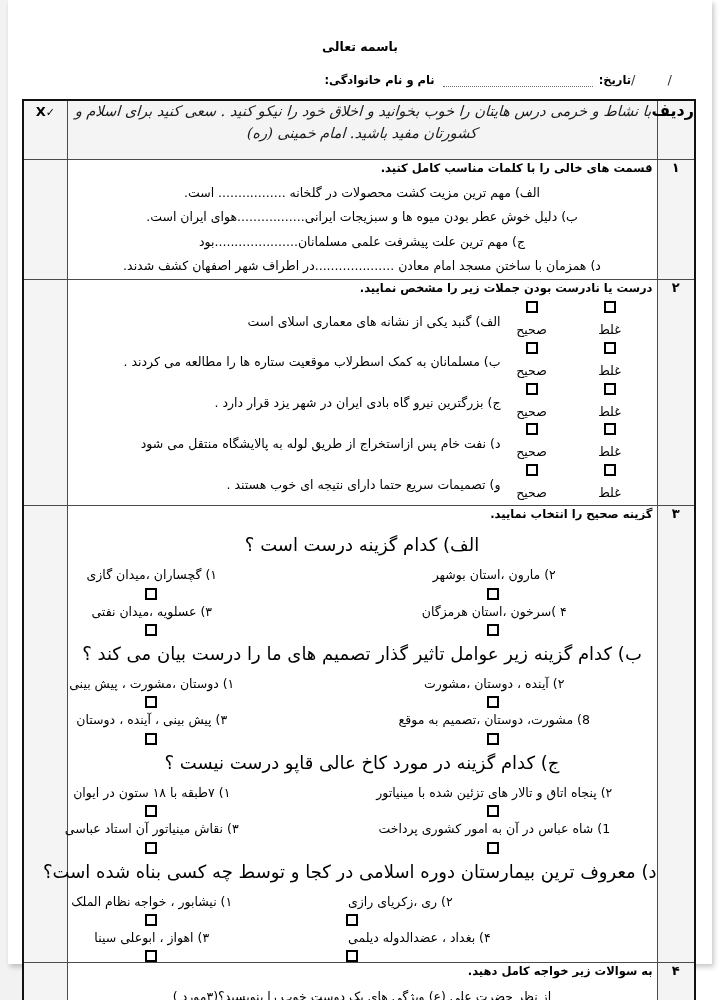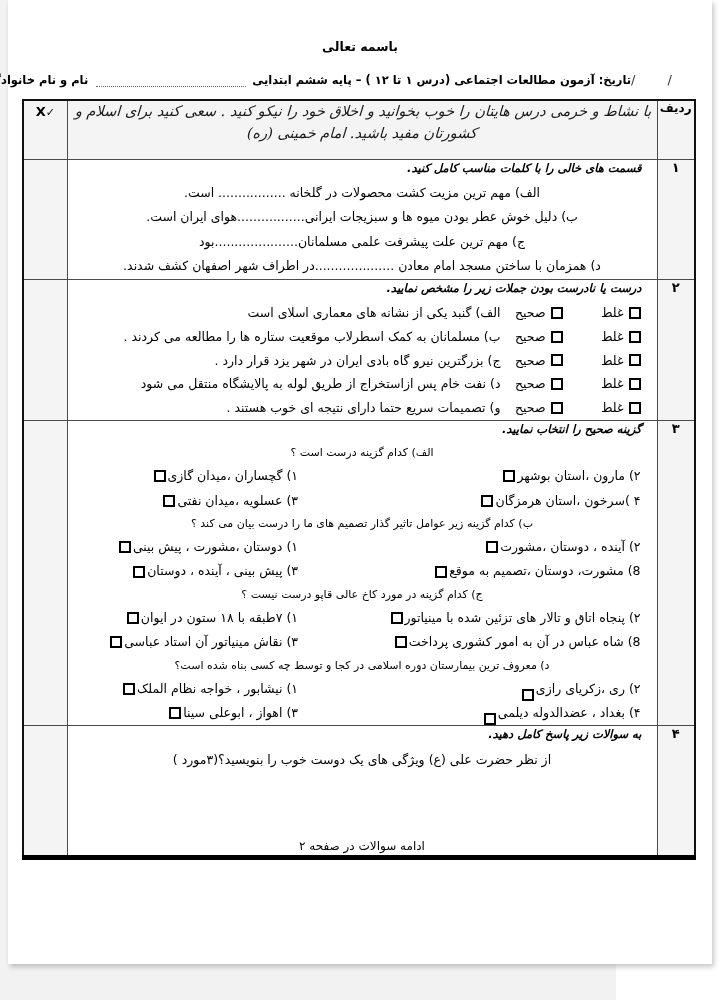--- a/index.html
+++ b/index.html
@@ -105,21 +105,21 @@
     font-weight: bold;
     background: #f4f4f4;
   }
   .cell-mark {
     background: #f4f4f4;
     vertical-align: top;
   }
   .head-radif {
     text-align: center;
     vertical-align: middle;
-    font-size: 12px;
+    font-size: 16px;
     font-weight: bold;
     background: #f4f4f4;
     height: 58px;
   }
   .head-mark {
     text-align: center;
     vertical-align: top;
     background: #f4f4f4;
     padding-top: 4px;
   }
@@ -150,23 +150,22 @@
 
   .cell-body {
     padding: 6px 12px 8px 12px;
     background: #ffffff;
   }
 
   .sec-title {
     font-size: 11.5px;
     font-weight: bold;
     text-align: right;
-    margin: 1px 15px 5px 0;
+    margin: 1px 4px 5px 0;
     line-height: 1.35;
-    font-style: italic;
   }
   .q-line {
     font-size: 12.5px;
     text-align: center;
     line-height: 1.95;
     white-space: nowrap;
   }
 
   
   .tf-row {
@@ -178,54 +177,54 @@
   }
   .tf-stmt {
     flex: 1 1 auto;
     text-align: right;
     padding-left: 4px;
     white-space: nowrap;
   }
   .tf-opt {
     flex: 0 0 auto;
     display: flex;
-    flex-direction: row;
+    flex-direction: column;
     align-items: center;
     gap: 5px;
     margin-right: 16px;
   }
   .tf-opt.wide { width: 62px; }
 
   .cb {
     display: inline-block;
     width: 8px;
     height: 8px;
     border: 2.5px solid #000;
     background: #fff;
     box-sizing: content-box;
     flex: 0 0 auto;
     vertical-align: middle;
   }
 
   
   .mc-stem {
-    font-size: 11px;
+    font-size: 18px;
     text-align: center;
     line-height: 2.0;
     white-space: nowrap;
   }
   .mc-grid {
     display: flex;
     flex-direction: row;
     line-height: 1.95;
   }
   .mc-col {
     flex: 0 0 50%;
     display: flex;
-    flex-direction: row;
+    flex-direction: column;
     align-items: center;
     font-size: 12.5px;
     white-space: nowrap;
   }
   .mc-col.right { justify-content: flex-start; padding-right: 48px; }
   .mc-col.left  { justify-content: flex-start; padding-right: 16px; }
   .mc-text { margin-left: 2px; }
   .mc-gap-right { padding-right: 70px; align-items: flex-end; }
 
   .ans-space { height: 46px; }
@@ -240,21 +239,20 @@
 <body>
 
 <div class="page-shell">
 <div class="paper">
 
   <div class="bismillah">باسمه تعالی</div>
 
   <div class="info-row">
     <span class="info-date-slashes">/ /</span>
     <span class="info-date-label">تاریخ:</span>
-    <span class="info-exam-title">آزمون مطالعات اجتماعی (درس ۱ تا ۱۲ ) – پایه ششم ابتدایی</span>
     <span class="dotted-fill"></span>
     <span class="info-name-label">نام و نام خانوادگی:</span>
   </div>
 
   <table class="exam-table">
     <colgroup>
       <col class="col-radif">
       <col class="col-body">
       <col class="col-mark">
     </colgroup>
@@ -406,21 +404,21 @@
               <span class="mc-text">۲) پنجاه اتاق و تالار های تزئین شده با مینیاتور</span>
               <span class="cb"></span>
             </div>
             <div class="mc-col right">
               <span class="mc-text">۱) ۷طبقه با ۱۸ ستون در ایوان</span>
               <span class="cb"></span>
             </div>
           </div>
           <div class="mc-grid">
             <div class="mc-col left">
-              <span class="mc-text">8) شاه عباس در آن به امور کشوری پرداخت</span>
+              <span class="mc-text">1) شاه عباس در آن به امور کشوری پرداخت</span>
               <span class="cb"></span>
             </div>
             <div class="mc-col right">
               <span class="mc-text">۳) نقاش مینیاتور آن استاد عباسی</span>
               <span class="cb"></span>
             </div>
           </div>
 
           <div class="mc-stem">د) معروف ترین بیمارستان دوره اسلامی در کجا و توسط چه کسی بناه شده است؟</div>
           <div class="mc-grid">
@@ -444,21 +442,21 @@
             </div>
           </div>
 
         </td>
         <td class="cell-mark"></td>
       </tr>
 
       <tr>
         <td class="cell-radif">۴</td>
         <td class="cell-body">
-          <div class="sec-title">به سوالات زیر پاسخ کامل دهید.</div>
+          <div class="sec-title">به سوالات زیر خواجه کامل دهید.</div>
           <div class="q-line">از نظر حضرت علی (ع) ویژگی های یک دوست خوب را بنویسید؟(۳مورد )</div>
           <div class="ans-space"></div>
           <div class="cont-note">ادامه سوالات در صفحه ۲</div>
         </td>
         <td class="cell-mark"></td>
       </tr>
 
     </tbody>
   </table>
 

